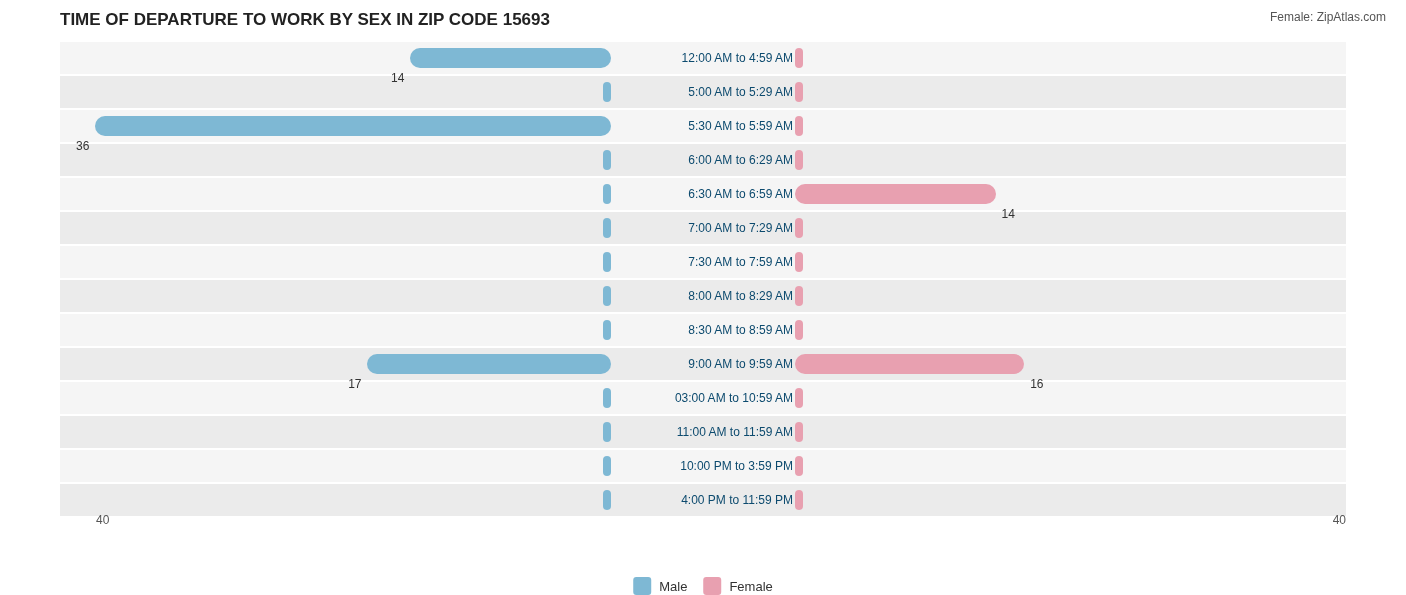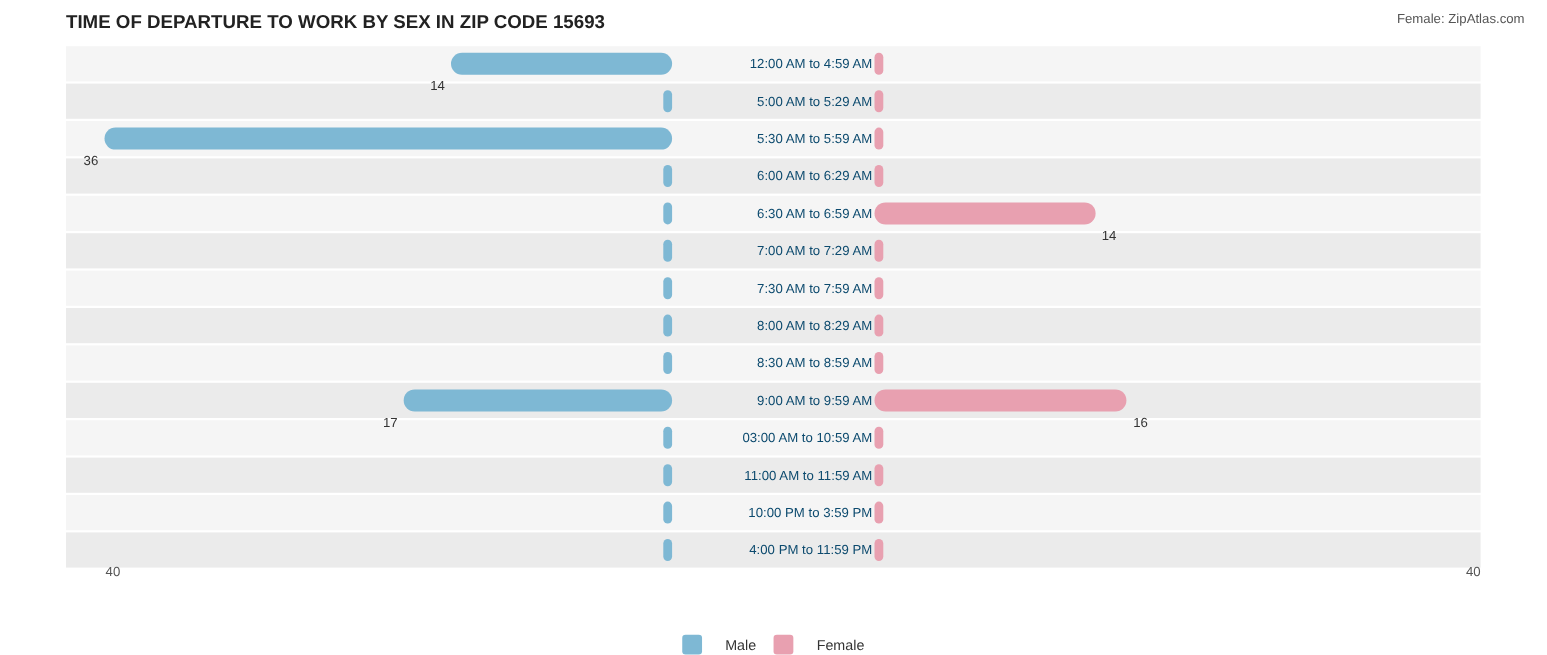--- a/index.html
+++ b/index.html
@@ -122,21 +122,21 @@
       transform: translateX(-50%);
       display: flex;
       align-items: center;
       gap: 16px;
       font-size: 13px;
       color: #333;
     }
     .legend-item {
       display: flex;
       align-items: center;
-      gap: 21px;
+      gap: 8px;
     }
     .legend-box {
       width: 18px;
       height: 18px;
       border-radius: 3px;
     }
   </style>
 </head>
 <body>
 

